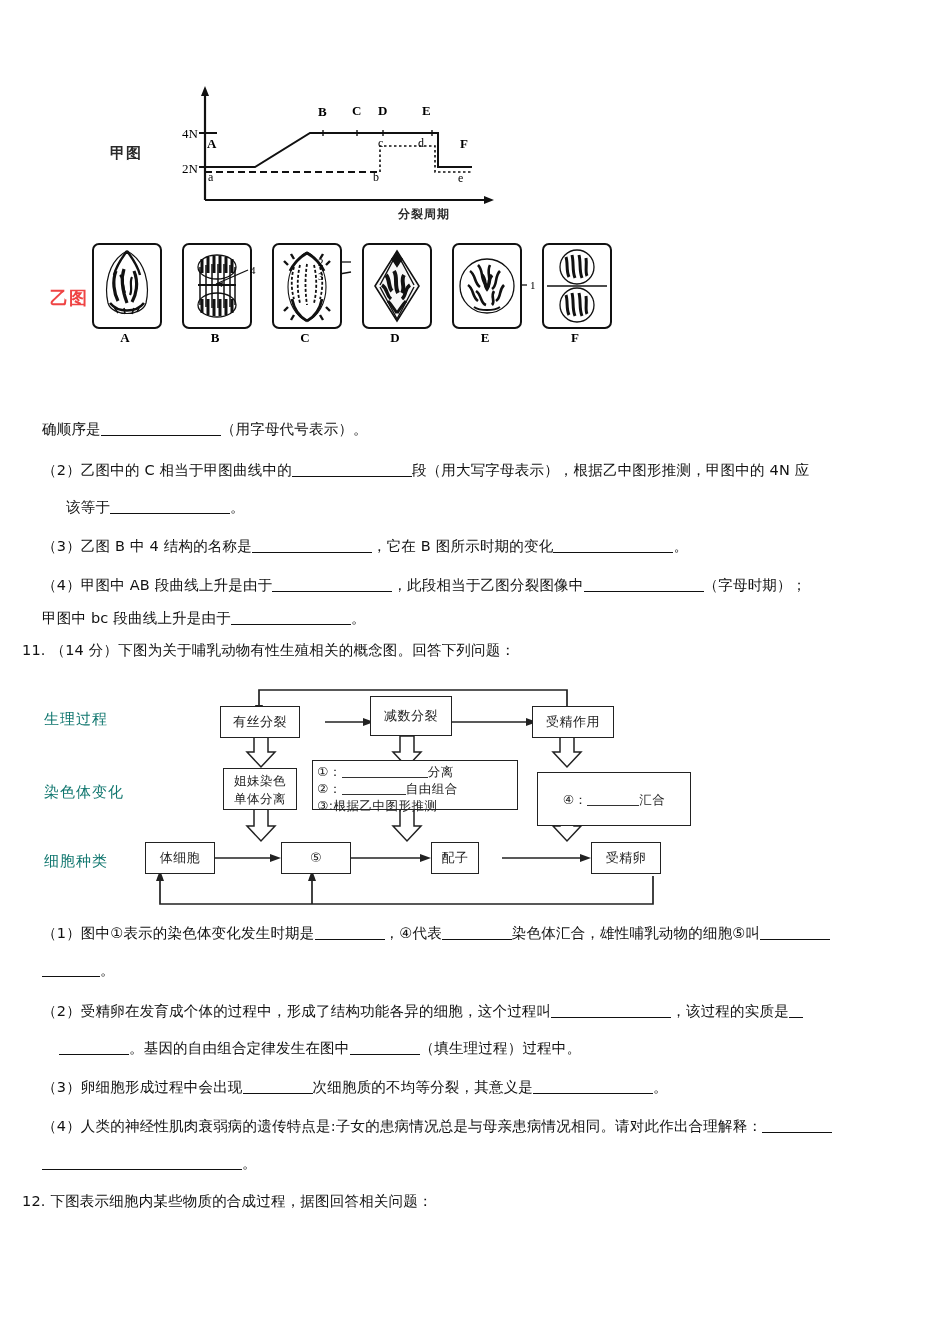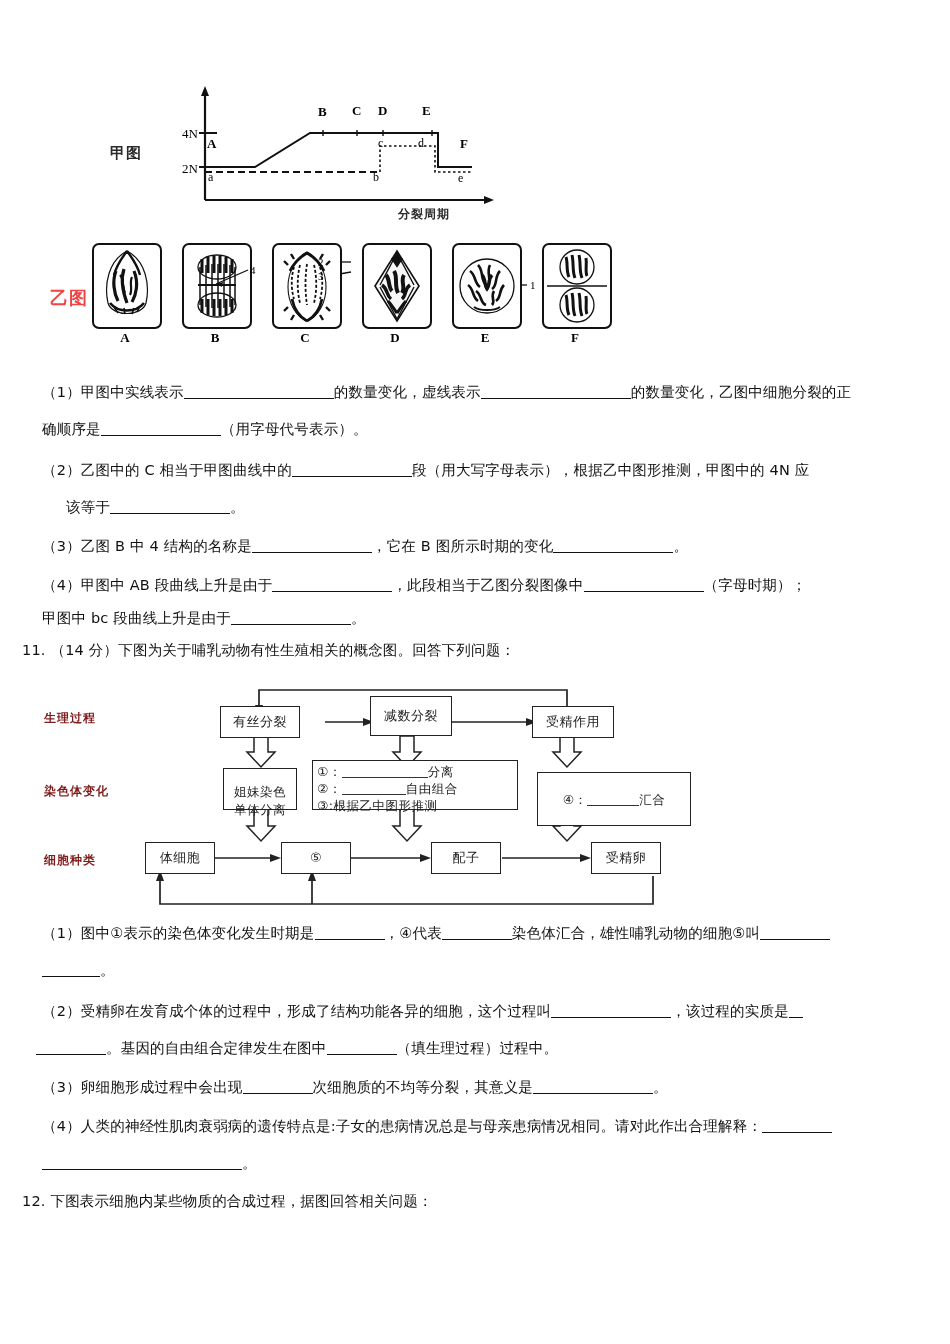--- a/index.html
+++ b/index.html
@@ -141,41 +141,41 @@
   .fig3 {
     position: absolute;
     left: 40px;
     top: 680px;
     width: 720px;
     height: 230px;
   }
   .rowlabel {
     position: absolute;
     font-family: "DejaVu Sans", sans-serif;
-    font-weight: bold;
-    font-size: 12px;
-    color: #7f1d1d;
+    font-weight: normal;
+    font-size: 15px;
+    color: #0f766e;
     letter-spacing: 1px;
   }
   .cbox {
     position: absolute;
     border: 1.6px solid #222;
     background: #fff;
     box-sizing: border-box;
     font-family: "DejaVu Sans", sans-serif;
     font-size: 13px;
     color: #222;
     display: flex;
     align-items: center;
     justify-content: center;
     text-align: center;
     line-height: 16px;
     letter-spacing: 0.5px;
   }
-  .cbox.multiline { display: block; padding-top: 14px; }
+  .cbox.multiline { display: block; padding-top: 3px; }
   .cbox-left {
     display: block;
     text-align: left;
     padding: 2px 4px;
     font-size: 12.5px;
     line-height: 17px;
   }
   .ul-in {
     display: inline-block;
     border-bottom: 1.4px solid #333;
@@ -330,23 +330,20 @@
           <line x1="3" y1="41" x2="63" y2="41" stroke-width="1.6"></line>
           <path d="M22 12 C24 18 22 26 25 32 M28 10 C30 18 28 26 31 33 M35 10 C37 18 35 26 38 33 M42 13 C43 20 41 27 43 31" stroke-width="3"></path>
           <path d="M22 50 C24 56 22 64 25 70 M28 48 C30 56 28 64 31 71 M35 48 C37 56 35 64 38 71 M42 51 C43 58 41 65 43 69" stroke-width="3"></path>
         </g>
       </svg>
     </div>
     <div class="cell-caption" style="left:502px;">F</div>
     <div class="leader" style="left:490px;top:39px;">1</div>
   </div>
 
-  <div class="qtext" style="left:42px;top:374px;">
-    <span>（1）甲图中实线表示</span><span class="blank b-xl"></span><span>的数量变化，虚线表示</span><span class="blank b-xl"></span><span>的数量变化，乙图中细胞分裂的正</span>
-  </div>
   <div class="qtext" style="left:42px;top:411px;">
     <span>确顺序是</span><span class="blank b-lg"></span><span>（用字母代号表示）。</span>
   </div>
   <div class="qtext" style="left:42px;top:452px;">
     <span>（2）乙图中的 C 相当于甲图曲线中的</span><span class="blank b-lg"></span><span>段（用大写字母表示），根据乙中图形推测，甲图中的 4N 应</span>
   </div>
   <div class="qtext" style="left:42px;top:489px;margin-left:24px;">
     <span>该等于</span><span class="blank b-lg"></span><span>。</span>
   </div>
   <div class="qtext" style="left:42px;top:528px;">
@@ -411,34 +408,34 @@
       <div>②：<span class="ul-in" style="width:64px;"></span>自由组合</div>
       <div>③:根据乙中图形推测</div>
     </div>
 
     <div class="cbox cbox-left" style="left:497px;top:92px;width:154px;height:54px;display:flex;align-items:center;">
       <div>④：<span class="ul-in" style="width:52px;"></span>汇合</div>
     </div>
 
     <div class="cbox" style="left:105px;top:162px;width:70px;height:32px;">体细胞</div>
     <div class="cbox" style="left:241px;top:162px;width:70px;height:32px;">⑤</div>
-    <div class="cbox" style="left:391px;top:162px;width:70px;height:32px;">配子</div>
+    <div class="cbox" style="left:391px;top:162px;width:48px;height:32px;">配子</div>
     <div class="cbox" style="left:551px;top:162px;width:70px;height:32px;">受精卵</div>
   </div>
 
   <div class="qtext" style="left:42px;top:915px;">
     <span>（1）图中①表示的染色体变化发生时期是</span><span class="blank b-sm"></span><span>，④代表</span><span class="blank b-sm"></span><span>染色体汇合，雄性哺乳动物的细胞⑤叫</span><span class="blank b-sm"></span>
   </div>
   <div class="qtext" style="left:42px;top:952px;">
     <span class="blank b-xs"></span><span>。</span>
   </div>
   <div class="qtext" style="left:42px;top:993px;">
     <span>（2）受精卵在发育成个体的过程中，形成了结构功能各异的细胞，这个过程叫</span><span class="blank b-lg"></span><span>，该过程的实质是</span><span class="blank b-xs" style="width:14px;"></span>
   </div>
-  <div class="qtext" style="left:36px;top:1030px;">
+  <div class="qtext" style="left:59px;top:1030px;">
     <span class="blank b-sm"></span><span>。基因的自由组合定律发生在图中</span><span class="blank b-sm"></span><span>（填生理过程）过程中。</span>
   </div>
   <div class="qtext" style="left:42px;top:1069px;">
     <span>（3）卵细胞形成过程中会出现</span><span class="blank b-sm"></span><span>次细胞质的不均等分裂，其意义是</span><span class="blank b-lg"></span><span>。</span>
   </div>
   <div class="qtext" style="left:42px;top:1108px;">
     <span>（4）人类的神经性肌肉衰弱病的遗传特点是:子女的患病情况总是与母亲患病情况相同。请对此作出合理解释：</span><span class="blank b-sm"></span>
   </div>
   <div class="qtext" style="left:42px;top:1145px;">
     <span class="blank b-xl" style="width:200px;"></span><span>。</span>

